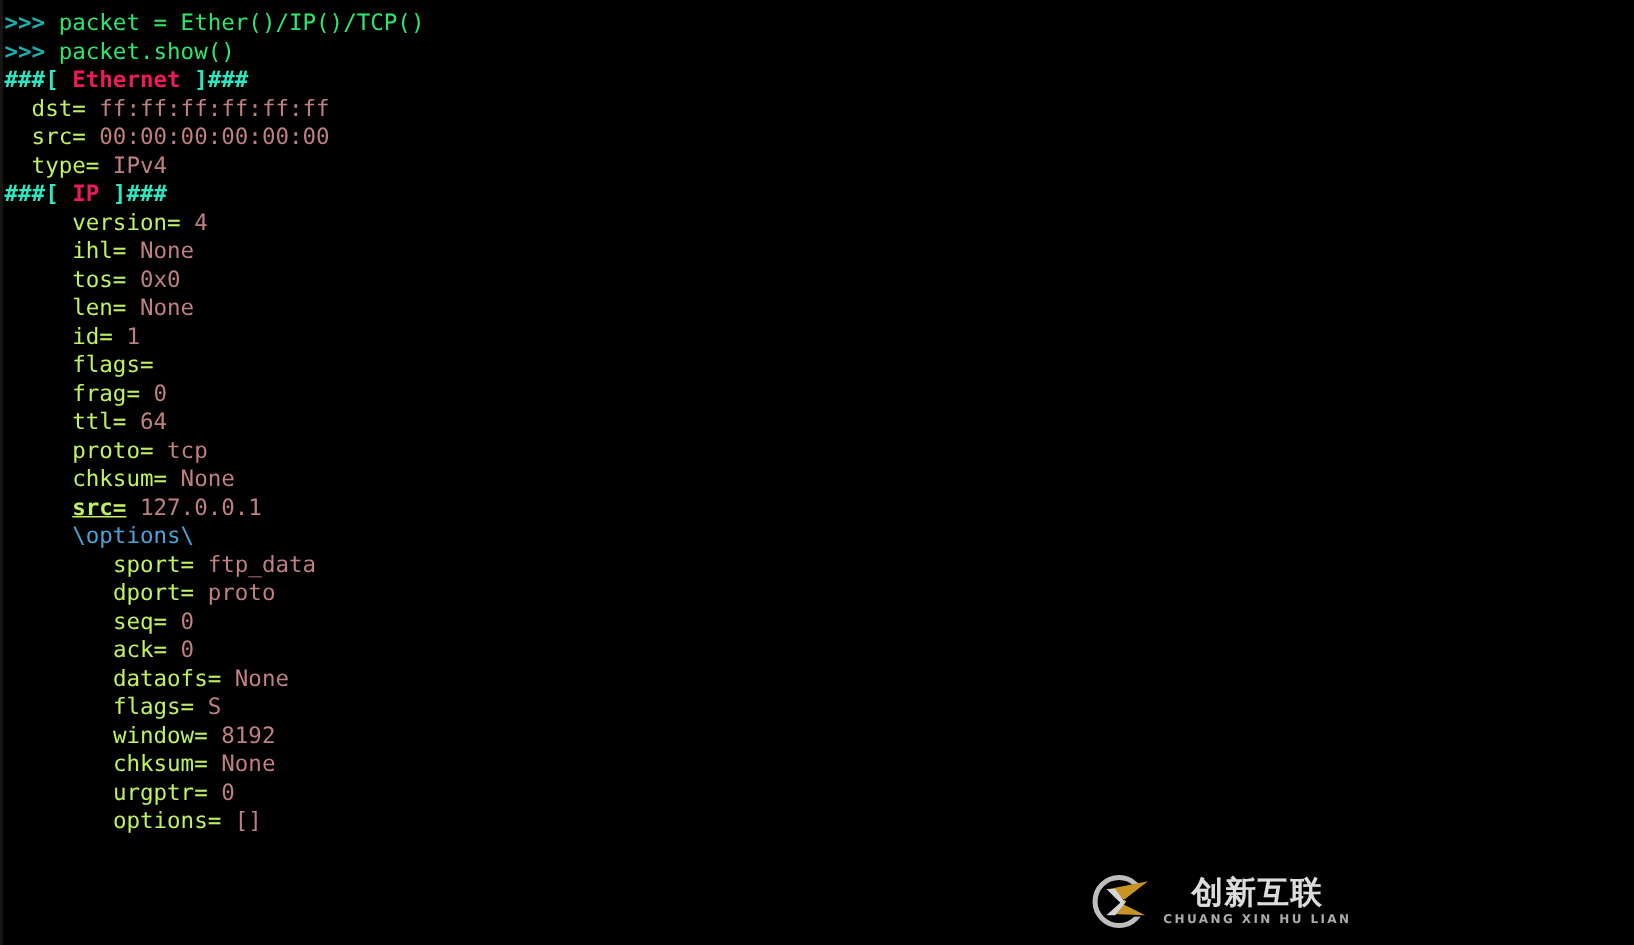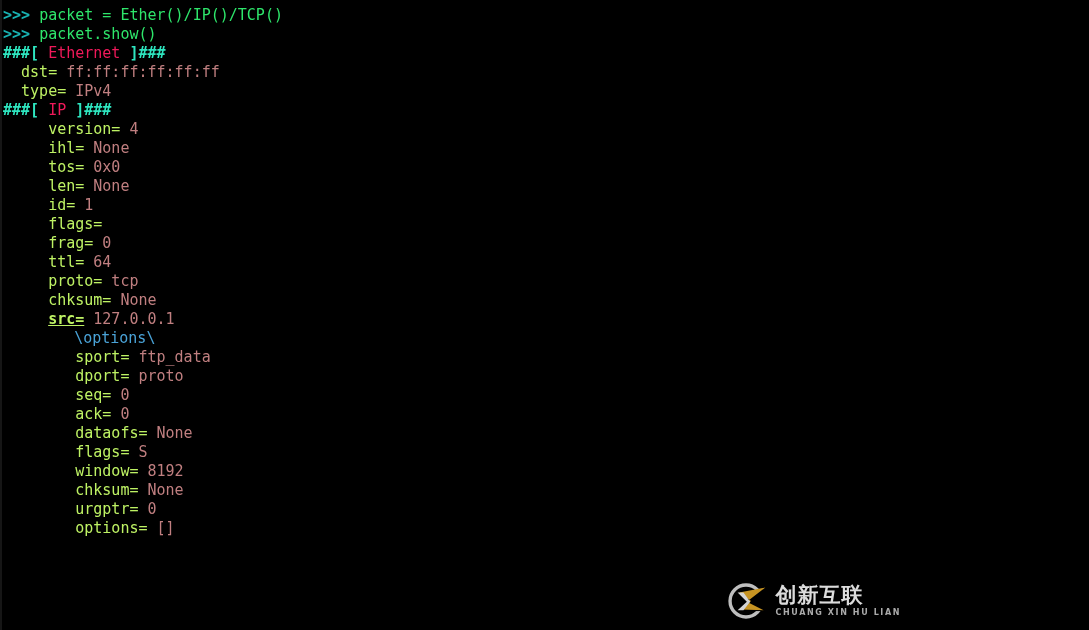--- a/index.html
+++ b/index.html
@@ -42,40 +42,40 @@
   .line {
     white-space:pre;
     height:19px;
     line-height:19px;
   }
 
   
   .prompt   { color:#18b2b2; font-weight:bold; }
   .cmd      { color:#2ee66b; }
   .hashes   { color:#2ee6c0; font-weight:bold; }
-  .layer    { color:#f0195a; font-weight:normal; }
+  .layer    { color:#f0195a; font-weight:bold; }
   .field    { color:#bef264; }
   .value    { color:#c07f80;margin-top:28px; }
   .field.u  { text-decoration:underline; font-weight:bold; }
   .value.u  { }
-  .opt      { color:#4aa3d8;margin-left:26px; }
+  .opt      { color:#4aa3d8; }
 
   
   #watermark {
     position:absolute;
     right:12px;
     bottom:8px;
     display:flex;
     align-items:center;
     gap:9px;
     z-index:10;
     opacity:0.92;
   }
   #wm-logo { width:42px; height:42px; flex:0 0 auto; display:block; }
-  #wm-text { display:flex; flex-direction:column; align-items:flex-start; }
+  #wm-text { display:flex; flex-direction:column; align-items:center; }
   #wm-cn {
     font-family:"DejaVu Sans","Liberation Sans",sans-serif;
     font-size:21px;
     font-weight:bold;
     color:#efefef;
     letter-spacing:1px;
     line-height:23px;
   }
   #wm-en {
     font-family:"DejaVu Sans","Liberation Sans",sans-serif;
@@ -91,20 +91,21 @@
 
 <div id="terminal">
 
   <div id="left-edge"></div>
 
   <div id="lines">
       <div class="line"><span class="prompt">&gt;&gt;&gt; </span><span class="cmd">packet = Ether()/IP()/TCP()</span></div>
       <div class="line"><span class="prompt">&gt;&gt;&gt; </span><span class="cmd">packet.show()</span></div>
       <div class="line"><span class="hashes">###[ </span><span class="layer">Ethernet</span><span class="hashes"> ]###</span></div>
       <div class="line"><span class="field">  </span><span class="field">dst=</span><span class="value"> ff:ff:ff:ff:ff:ff</span></div>
+      <div class="line"><span class="field">  </span><span class="field">src=</span><span class="value"> 00:00:00:00:00:00</span></div>
       <div class="line"><span class="field">  </span><span class="field">type=</span><span class="value"> IPv4</span></div>
       <div class="line"><span class="hashes">###[ </span><span class="layer">IP</span><span class="hashes"> ]###</span></div>
       <div class="line"><span class="field">     </span><span class="field">version=</span><span class="value"> 4</span></div>
       <div class="line"><span class="field">     </span><span class="field">ihl=</span><span class="value"> None</span></div>
       <div class="line"><span class="field">     </span><span class="field">tos=</span><span class="value"> 0x0</span></div>
       <div class="line"><span class="field">     </span><span class="field">len=</span><span class="value"> None</span></div>
       <div class="line"><span class="field">     </span><span class="field">id=</span><span class="value"> 1</span></div>
       <div class="line"><span class="field">     </span><span class="field">flags=</span></div>
       <div class="line"><span class="field">     </span><span class="field">frag=</span><span class="value"> 0</span></div>
       <div class="line"><span class="field">     </span><span class="field">ttl=</span><span class="value"> 64</span></div>

